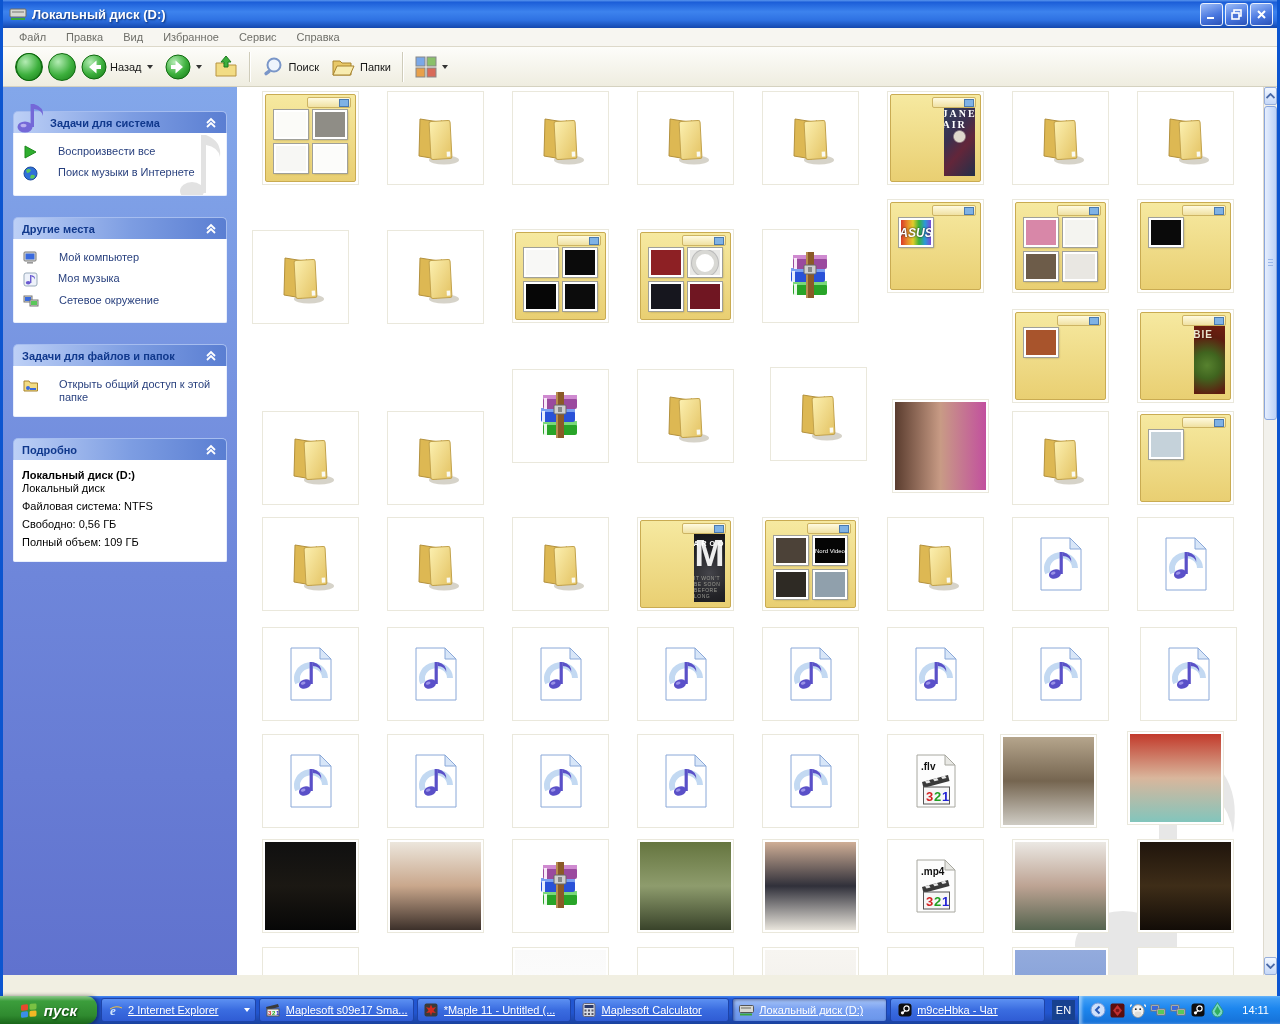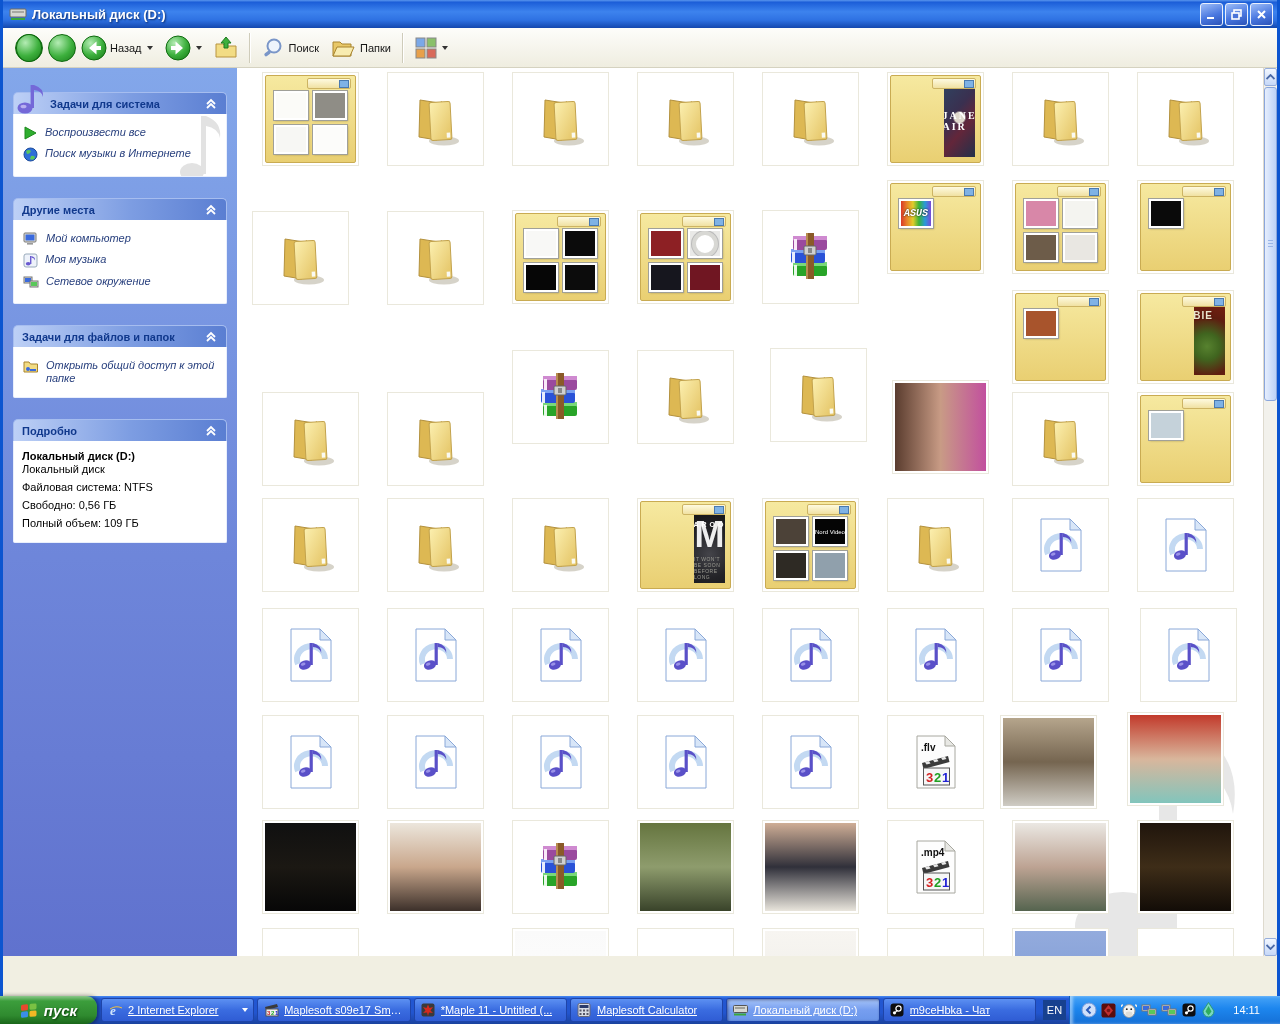--- a/index.html
+++ b/index.html
@@ -40,21 +40,21 @@
   .sidebar{width:234px;box-sizing:border-box;background:linear-gradient(180deg,#83a7ea 0%,#6e86da 55%,#6072ce 100%);
     padding:24px 10px 0 10px;}
   .panel{margin-bottom:21px;position:relative;}
   .phead{height:21px;background:linear-gradient(90deg,#bdd0f6 0%,#7d9de2 55%,#5a7ed2 100%);
     border-radius:5px 5px 0 0;display:flex;align-items:center;padding:0 8px;
     font-weight:bold;font-size:11px;color:#10388c;border:1px solid #a6bdef;border-bottom:none;position:relative;}
   .phead.music{padding-left:36px;}
   .hdr-note{position:absolute;left:2px;top:-12px;}
   .chev{margin-left:auto;display:flex;}
   .pbody{background:#fff;border:1px solid #e9effc;border-top:none;padding:7px 8px;position:relative;border-radius:0 0 2px 2px;overflow:hidden;}
-  .plink{display:flex;gap:7px;align-items:flex-start;margin:5px 1px;font-size:11px;color:#273f7d;position:relative;z-index:1;font-style:italic;}
+  .plink{display:flex;gap:20px;align-items:flex-start;margin:5px 1px;font-size:11px;color:#273f7d;position:relative;z-index:1;}
   .plink .lbl{line-height:13px;}
   .body-note{position:absolute;right:2px;top:-6px;z-index:0;}
   .details{font-size:11px;color:#000;}
   .details .dname{font-weight:bold;margin:2px 0 1px;}
   .details .dline{margin:6px 0;}
   .details .dtype{margin:0 0 4px;}
   
   .content{position:relative;width:1026px;background:#fff;overflow:hidden;}
   .cell{position:absolute;width:97px;height:94px;box-sizing:border-box;background:#fff;border:1px solid #eae8dc;
     display:flex;align-items:center;justify-content:center;z-index:1;}
@@ -62,26 +62,26 @@
   
   .pfold{position:absolute;inset:2px;background:linear-gradient(180deg,#f6e9a0,#e9cf72);border:1px solid #c9ab52;border-radius:2px;}
   .ptab{position:absolute;top:2px;right:4px;width:42px;height:9px;background:linear-gradient(#fefae0,#f0e1a2);
     border:1px solid #cdb463;border-radius:2px;}
   .pglint{position:absolute;right:1px;top:1px;width:8px;height:6px;background:#7fb2e5;border:1px solid #4a7ab0;}
   .pthumbs{position:absolute;left:8px;right:8px;top:15px;bottom:8px;display:grid;
     grid-template-columns:1fr 1fr;grid-template-rows:1fr 1fr;gap:5px;}
   .pthumb{border:2px solid #fff;outline:1px solid #a0a098;box-shadow:1px 1px 2px rgba(60,50,20,.35);
     display:flex;align-items:center;justify-content:center;font-size:6px;color:#fff;text-align:center;overflow:hidden;}
   .rb{background:linear-gradient(90deg,#d83a2a,#e8842a,#e2cc2a,#3ab23a,#2a9ad8,#7a4ad8)!important;
-    font-size:10px;font-weight:bold;font-style:italic;color:#fff;text-shadow:0 0 2px #000;font-family:Liberation Mono, monospace;}
+    font-size:12px;font-weight:bold;font-style:italic;color:#fff;text-shadow:0 0 2px #000;}
   .disc{position:relative;}
   .disc::after{content:"";width:18px;height:18px;border-radius:50%;border:4px solid #d8d8d4;background:#fff;box-shadow:0 0 0 1px #bbb;}
   
   .art{position:absolute;left:5px;right:5px;top:13px;bottom:5px;display:flex;flex-direction:column;
-    align-items:center;justify-content:center;overflow:hidden;margin-left:48px;}
+    align-items:center;justify-content:flex-start;overflow:hidden;margin-left:48px;}
   .art .big{font-size:36px;font-weight:bold;color:rgba(255,255,255,.92);line-height:30px;margin:auto;}
   .art .cap{font-size:10px;font-weight:bold;letter-spacing:1px;color:#fff;}
   .art .sub{font-size:5px;color:#9a9a92;letter-spacing:.5px;margin:2px 0 3px;}
   .art.jane{background:
      radial-gradient(circle at 50% 42%,#ded8cc 0,#ded8cc 12%,rgba(0,0,0,0) 16%),
      linear-gradient(130deg,#31405e 0%,#3a3050 35%,#63263a 60%,#22304a 100%);}
   .art.jane .cap{font-family:"Liberation Serif",serif;letter-spacing:2px;margin-bottom:4px;}
   .art.maroon{background:radial-gradient(circle at 50% 58%,#44444a 0%,#232327 55%,#161619 100%);}
   .art.maroon .cap{font-size:7px;letter-spacing:3px;margin-top:4px;position:absolute;top:2px;}
   .art.zombie{background:radial-gradient(circle at 42% 58%,#57822f 0%,#40651f 30%,#5e1d10 68%,#731f10 100%);}
@@ -97,21 +97,21 @@
     box-shadow:2px 0 4px rgba(0,0,0,.45);}
   .tasks{flex:1;display:flex;gap:3px;padding:2px 4px;min-width:0;}
   .task{flex:1;max-width:160px;background:linear-gradient(180deg,#5c90f2,#3a6ce0 50%,#2f5cd4);
     border:1px solid #1e44a8;border-radius:3px;display:flex;align-items:center;gap:4px;padding:0 5px;
     color:#fff;font-size:11px;white-space:nowrap;overflow:hidden;}
   .task.active{background:linear-gradient(180deg,#a6c4f8,#769ef0 50%,#6a96ea);box-shadow:inset 1px 1px 3px rgba(0,0,40,.45);}
   .task .tdd{margin-left:auto;border-top-color:#fff;}
   .tlabel{overflow:hidden;text-overflow:ellipsis;text-decoration:underline;}
   .lang{width:23px;height:20px;align-self:center;display:flex;align-items:center;justify-content:center;
     background:#17418f;color:#fff;font-size:11px;margin:0 3px;}
-  .tray{width:180px;flex:none;display:flex;align-items:center;gap:4px;padding:0 20px 0 10px;
+  .tray{width:180px;flex:none;display:flex;align-items:center;gap:4px;padding:0 11px 0 10px;
     background:linear-gradient(180deg,#47a4f8 0%,#1d86ee 45%,#156fd6 100%);
     border-left:1px solid #0f5cc0;box-shadow:inset 3px 0 3px rgba(255,255,255,.45);}
   .clock{margin-left:auto;font-size:11px;color:#fff;}
   .tico{display:flex;align-items:center;justify-content:center;width:17px;height:17px;}
   
   .scroll{width:13px;position:relative;background:#f2f1ec;border-left:1px solid #dedace;}
   .sc-btn{position:absolute;left:0;right:0;height:16px;background:linear-gradient(#f2f7ff,#c6d8f8);
     border:1px solid #96aedc;border-radius:2px;display:flex;align-items:center;justify-content:center;}
   .sc-up{top:0;} .sc-down{bottom:0;}
   .sc-thumb{position:absolute;left:0;right:0;top:19px;height:312px;border:1px solid #8aa6dc;border-radius:3px;
@@ -143,20 +143,28 @@
           <rect x="1" y="4" width="7" height="6" fill="#4a74d8" stroke="#fff" stroke-width="1.6"></rect>
         </svg>
       </span>
     <span class="tbtn">
         <svg width="11" height="11">
           <path d="M2 2 L9 9 M9 2 L2 9" stroke="#fff" stroke-width="2"></path>
         </svg>
       </span>
   </div>
 
+  <div class="menubar">
+      <span class="menu-item">Файл</span>
+      <span class="menu-item">Правка</span>
+      <span class="menu-item">Вид</span>
+      <span class="menu-item">Избранное</span>
+      <span class="menu-item">Сервис</span>
+      <span class="menu-item">Справка</span>
+    </div>
 
   <div class="toolbar">
     <span class="tb">
       <span class="navcircle navcircle-back navcircle">
           <span class="navcircle"></span>
         </span>
       <span class="navcircle-holder navcircle"></span>
       <svg class="navsvg" width="26" height="26" viewBox="0 0 26 26" style="margin-right:-2px">
           <circle cx="13" cy="13" r="12" fill="url(#gg)" stroke="#0f6a0f"></circle>
           <defs>

